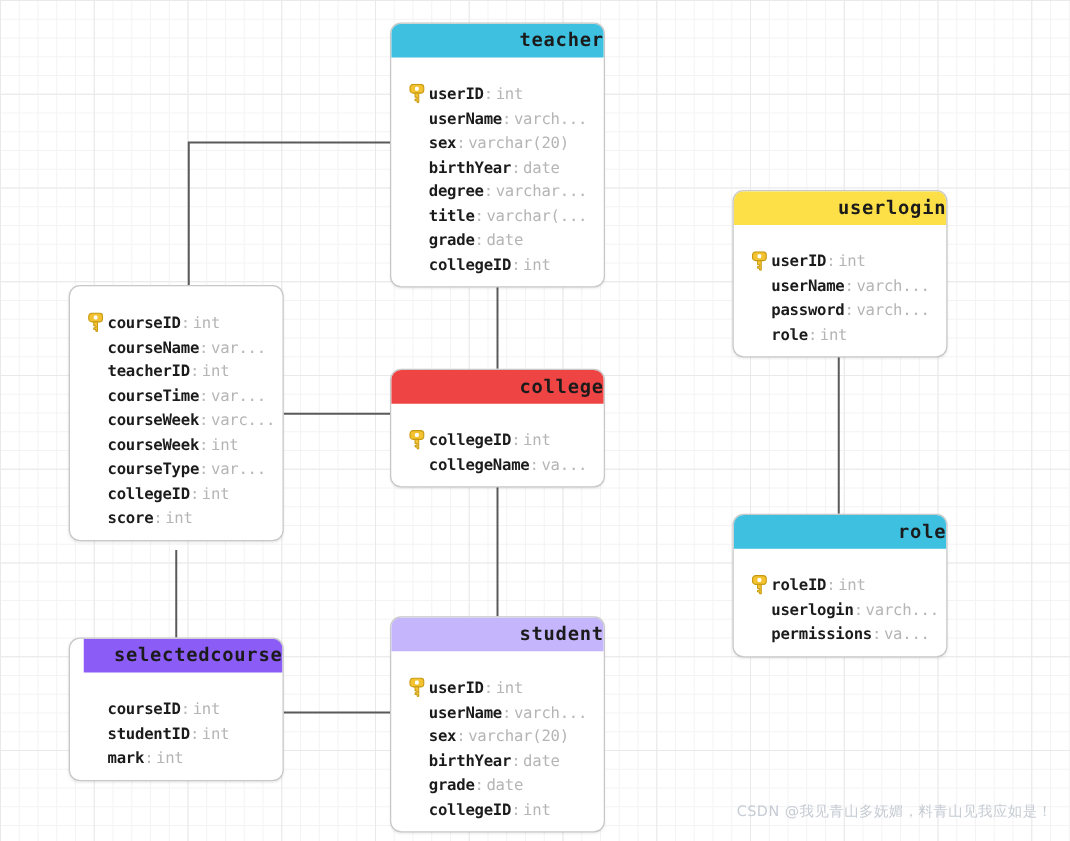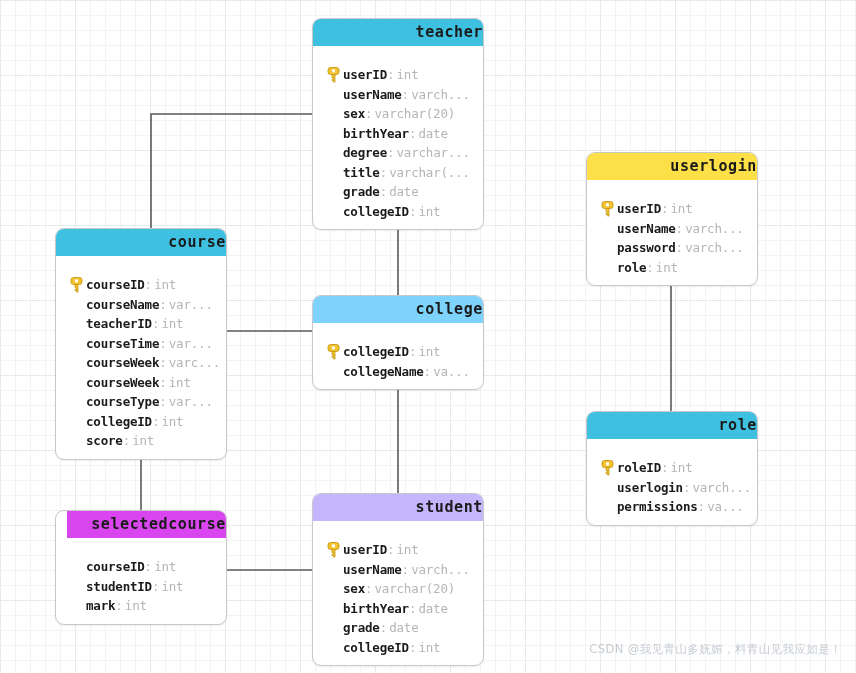--- a/index.html
+++ b/index.html
@@ -162,21 +162,20 @@
           </div>
           <div class="field-row">
             <span class="key-slot"></span>
             <span class="field-name">collegeID</span>
             <span class="field-sep">:</span>
             <span class="field-type"> int</span>
           </div>
         </div>
       </div>
       <div class="entity" style="left: 55px; top: 228px; width: 172px;">
-        <div class="entity-header" style="background: rgb(62, 192, 224);">course</div>
         <div class="entity-body">
           <div class="field-row">
             <span class="key-slot">
               <svg width="13" height="16" viewBox="0 0 13 16">
                 <rect x="1" y="0.5" width="11" height="7" rx="2.5" fill="#f2c230" stroke="#c79a12" stroke-width="0.9"></rect>
                 <rect x="5" y="2.3" width="3" height="3.2" rx="1" fill="#ffffff"></rect>
                 <path d="M5 7.5 h3 v7.6 h-1.3 v-1.5 h-1.7 v-1.4 h1.7 v-1.4 h-1.7 z" fill="#f2c230" stroke="#c79a12" stroke-width="0.8" stroke-linejoin="round"></path>
               </svg>
             </span>
             <span class="field-name">courseID</span>
@@ -227,21 +226,21 @@
           </div>
           <div class="field-row">
             <span class="key-slot"></span>
             <span class="field-name">score</span>
             <span class="field-sep">:</span>
             <span class="field-type"> int</span>
           </div>
         </div>
       </div>
       <div class="entity" style="left: 312px; top: 295px; width: 172px;">
-        <div class="entity-header" style="background: #7dd3fc;">college</div>
+        <div class="entity-header" style="background: #ef4444;">college</div>
         <div class="entity-body">
           <div class="field-row">
             <span class="key-slot">
               <svg width="13" height="16" viewBox="0 0 13 16">
                 <rect x="1" y="0.5" width="11" height="7" rx="2.5" fill="#f2c230" stroke="#c79a12" stroke-width="0.9"></rect>
                 <rect x="5" y="2.3" width="3" height="3.2" rx="1" fill="#ffffff"></rect>
                 <path d="M5 7.5 h3 v7.6 h-1.3 v-1.5 h-1.7 v-1.4 h1.7 v-1.4 h-1.7 z" fill="#f2c230" stroke="#c79a12" stroke-width="0.8" stroke-linejoin="round"></path>
               </svg>
             </span>
             <span class="field-name">collegeID</span>
@@ -314,21 +313,21 @@
           </div>
           <div class="field-row">
             <span class="key-slot"></span>
             <span class="field-name">permissions</span>
             <span class="field-sep">:</span>
             <span class="field-type"> va...</span>
           </div>
         </div>
       </div>
       <div class="entity" style="left: 55px; top: 510px; width: 172px;">
-        <div class="entity-header" style="background: #d946ef; margin-left: 11px;">selectedcourse</div>
+        <div class="entity-header" style="background: #8b5cf6; margin-left: 11px;">selectedcourse</div>
         <div class="entity-body">
           <div class="field-row">
             <span class="key-slot"></span>
             <span class="field-name">courseID</span>
             <span class="field-sep">:</span>
             <span class="field-type"> int</span>
           </div>
           <div class="field-row">
             <span class="key-slot"></span>
             <span class="field-name">studentID</span>

